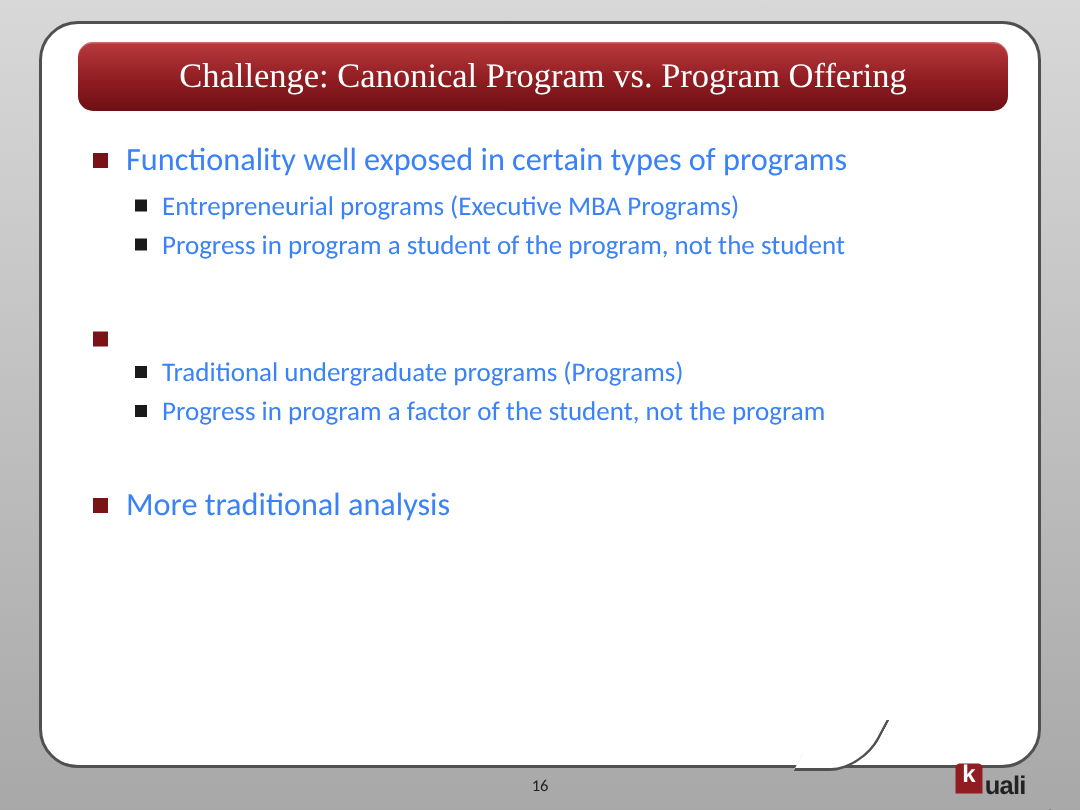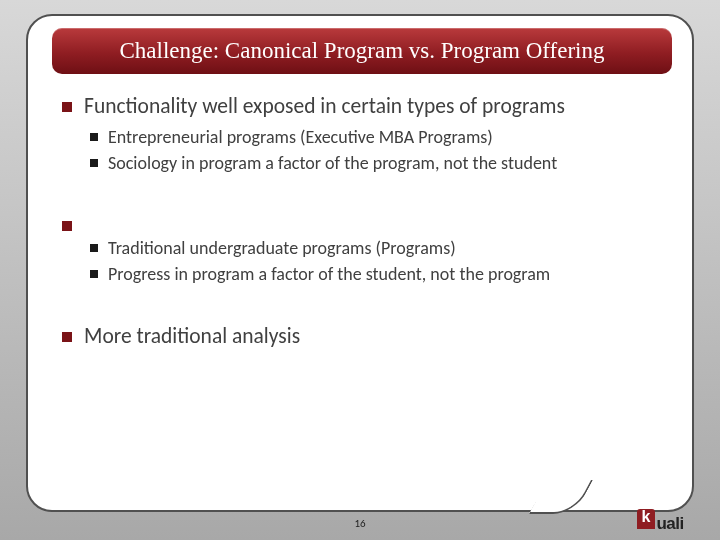--- a/index.html
+++ b/index.html
@@ -37,21 +37,21 @@
     color: #ffffff;
     font-family: Garamond, "Times New Roman", serif;
     font-size: 23px;
     font-weight: 400;
   }
   .content {
     position: absolute;
     left: 34px;
     top: 78px;
     width: 600px;
-    color: #404040;
+    color: #3b82f6;
   }
   .bullet-l1 {
     display: flex;
     align-items: flex-start;
     margin-bottom: 6px;
   }
   .bullet-l1 .sq {
     width: 10px;
     height: 10px;
     background: #7a1317;
@@ -161,21 +161,21 @@
     <div class="bullet-l1">
       <div class="sq"></div>
       <div class="txt">Functionality well exposed in certain types of programs</div>
     </div>
     <div class="bullet-l2">
       <div class="sq"></div>
       <div class="txt">Entrepreneurial programs (Executive MBA Programs)</div>
     </div>
     <div class="bullet-l2">
       <div class="sq"></div>
-      <div class="txt">Sociology in program a factor of the program, not the student</div>
+      <div class="txt">Progress in program a student of the program, not the student</div>
     </div>
 
     <div class="group-gap"></div>
 
     <div class="bullet-l1">
       <div class="sq"></div>
     </div>
     <div class="bullet-l2">
       <div class="sq"></div>
       <div class="txt">Traditional undergraduate programs (Programs)</div>

